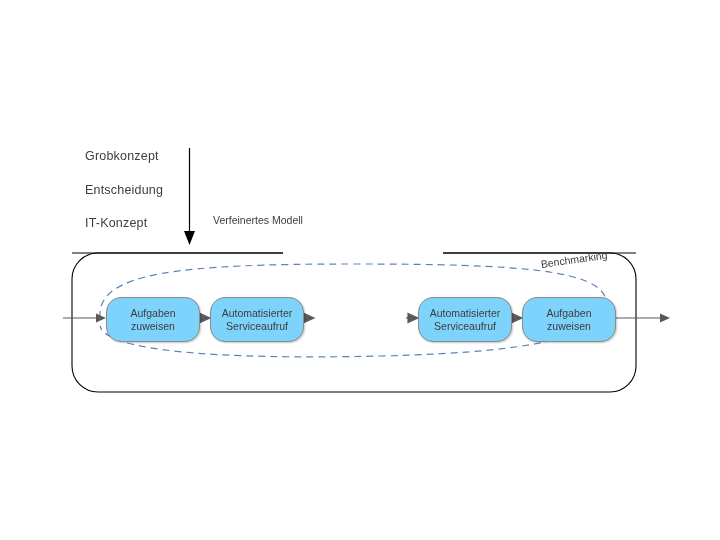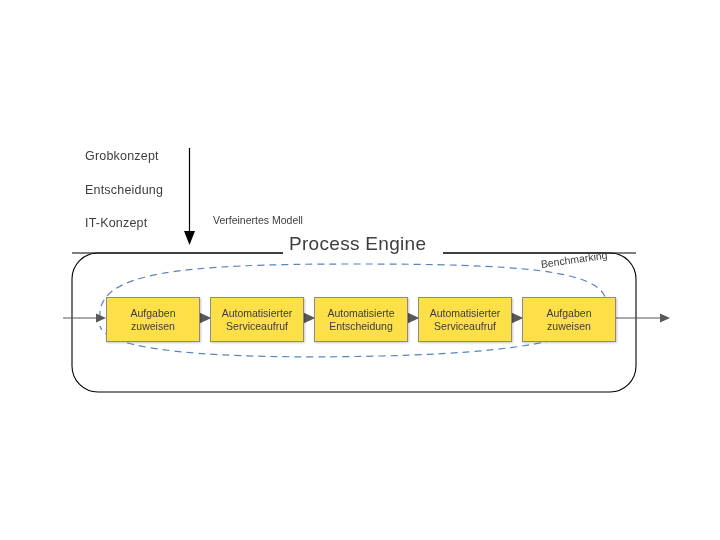--- a/index.html
+++ b/index.html
@@ -62,23 +62,23 @@
     color: #3d3d3d;
     transform: rotate(-8deg);
     transform-origin: left top;
   }
 
   
   .pbox {
     position: absolute;
     width: 92px;
     height: 43px;
-    background: #fde047;
+    background: #7dd3fc;
     border: 1px solid #8a8a8a;
-    border-radius: 0;
+    border-radius: 15px;
     box-shadow: 1px 1px 2px rgba(0,0,0,0.22);
     display: flex;
     align-items: center;
     justify-content: center;
     text-align: center;
     font-size: 10.5px;
     line-height: 13px;
     color: #3d3d3d;
     top: 297px;
   }
@@ -139,40 +139,33 @@
     <line x1="614" y1="318" x2="662" y2="318" stroke="#595959" stroke-width="1.2"></line>
     <polygon points="670,318 660,313.5 660,322.5" fill="#595959"></polygon>
   </svg>
 
   <div class="txt left-label lbl-grob">Grobkonzept</div>
   <div class="txt left-label lbl-fein">Entscheidung</div>
   <div class="txt left-label lbl-it">IT-Konzept</div>
 
   <div class="txt lbl-verfeinert">Verfeinertes Modell</div>
 
-  <div class="txt title-process-engine">Process Engine</div>
 
   <div class="txt lbl-benchmarking">Benchmarking</div>
 
   <div class="pbox pbox-0">
     <div>
       <span>Aufgaben</span>
       <span>zuweisen</span>
     </div>
   </div>
   <div class="pbox pbox-1">
     <div>
       <span>Automatisierter</span>
       <span>Serviceaufruf</span>
-    </div>
-  </div>
-  <div class="pbox pbox-2">
-    <div>
-      <span>Automatisierte</span>
-      <span>Entscheidung</span>
     </div>
   </div>
   <div class="pbox pbox-3">
     <div>
       <span>Automatisierter</span>
       <span>Serviceaufruf</span>
     </div>
   </div>
   <div class="pbox pbox-4">
     <div>

